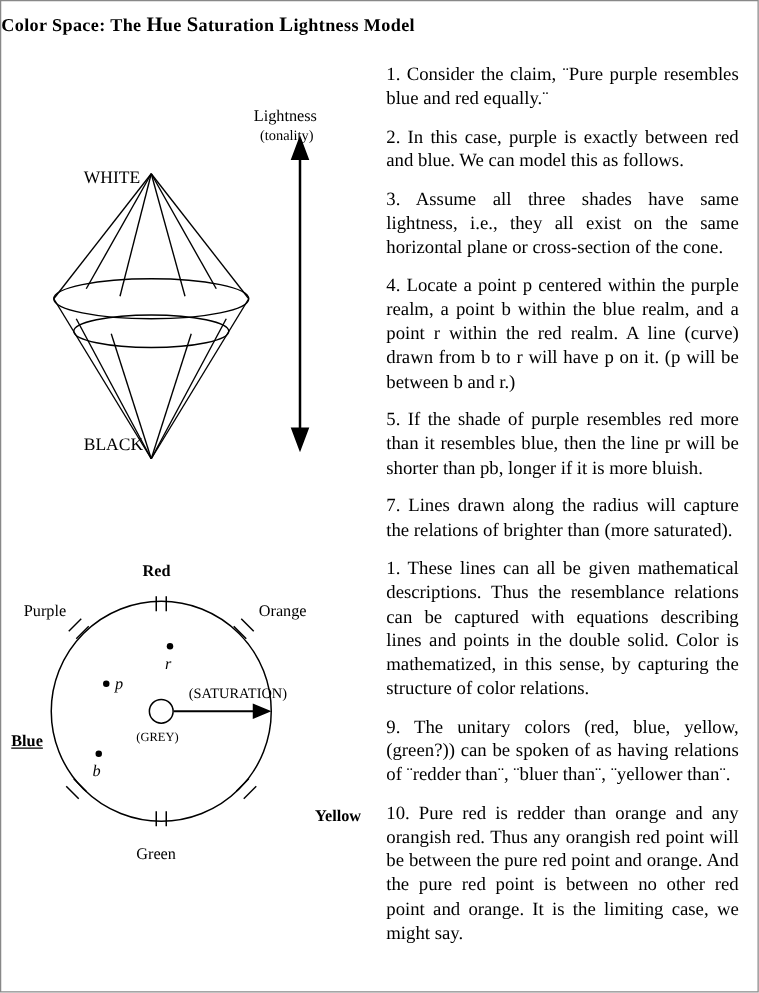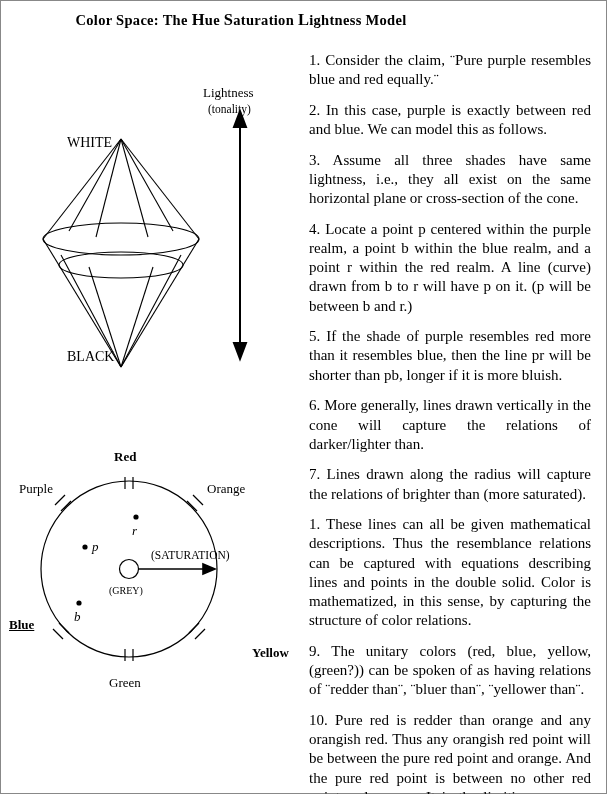--- a/index.html
+++ b/index.html
@@ -20,21 +20,20 @@
     width: 607px;
     height: 794px;
     border: 1px solid #888;
     box-sizing: border-box;
   }
   #title {
     position: absolute;
     top: 9px;
     left: 0;
     width: 480px;
-    text-align: center;
     font-weight: bold;
     font-size: 14.5px;
     letter-spacing: 0.3px;
   }
   #title .big {
     font-size: 16.5px;
   }
 
   
   #left-col {
@@ -183,21 +182,21 @@
       </div>
       <div class="fig-label" style="left:206px; top:44px;">
         <span>Orange</span>
       </div>
       <div class="fig-label bold" style="left:205px; top:208px;margin-left:46px;">
         <span>Yellow</span>
       </div>
       <div class="fig-label" style="left:108px; top:238px;">
         <span>Green</span>
       </div>
-      <div class="fig-label bold" style="left:8px; top:180px;text-decoration:underline;">
+      <div class="fig-label bold" style="left:8px; top:148px;text-decoration:underline;">
         <span>Blue</span>
       </div>
       <div class="fig-label" style="left:18px; top:44px;">
         <span>Purple</span>
       </div>
       <div class="fig-label" style="left:108px; top:148px; font-size:10px;">
         <span>(GREY)</span>
       </div>
       <div class="fig-label" style="left:150px; top:112px; font-size:11.5px;">
         <span>(SATURATION)</span>
@@ -214,20 +213,19 @@
     </div>
 
   </div>
 
   <div id="right-col">
     <p>1.  Consider the claim, ¨Pure purple resembles blue and red equally.¨</p>
     <p>2.  In this case, purple is exactly between red and blue. We can model this as follows.</p>
     <p>3.  Assume all three shades have same lightness, i.e., they all exist on the same horizontal plane or cross-section of the cone.</p>
     <p>4.  Locate a point p centered within the purple realm, a point b within the blue realm, and a point r within the red realm.  A line (curve) drawn from b to r will have p on it.  (p will be between b and r.)</p>
     <p>5.  If the shade of purple resembles red more than it resembles blue, then the line pr will be shorter than pb, longer if it is more bluish.</p>
-    <p>6.  More generally, lines drawn vertically in the cone will capture the relations of darker/lighter than.</p>
     <p>7.  Lines drawn along the radius will capture the relations of brighter than (more saturated).</p>
     <p>1.  These lines can all be given mathematical descriptions. Thus the resemblance relations can be captured with equations describing lines and points in the double solid.  Color is mathematized, in this sense, by capturing the structure of color relations.</p>
     <p>9.  The unitary colors (red, blue, yellow, (green?)) can be spoken of as having relations of ¨redder than¨,  ¨bluer than¨,  ¨yellower than¨.</p>
     <p>10.  Pure red is redder than orange and any orangish red. Thus any orangish red point will be between the pure red point and orange.  And the pure red point is between no other red point and orange.  It is the limiting case, we might say.</p>
   </div>
 
 </div>
 
 </body></html>

